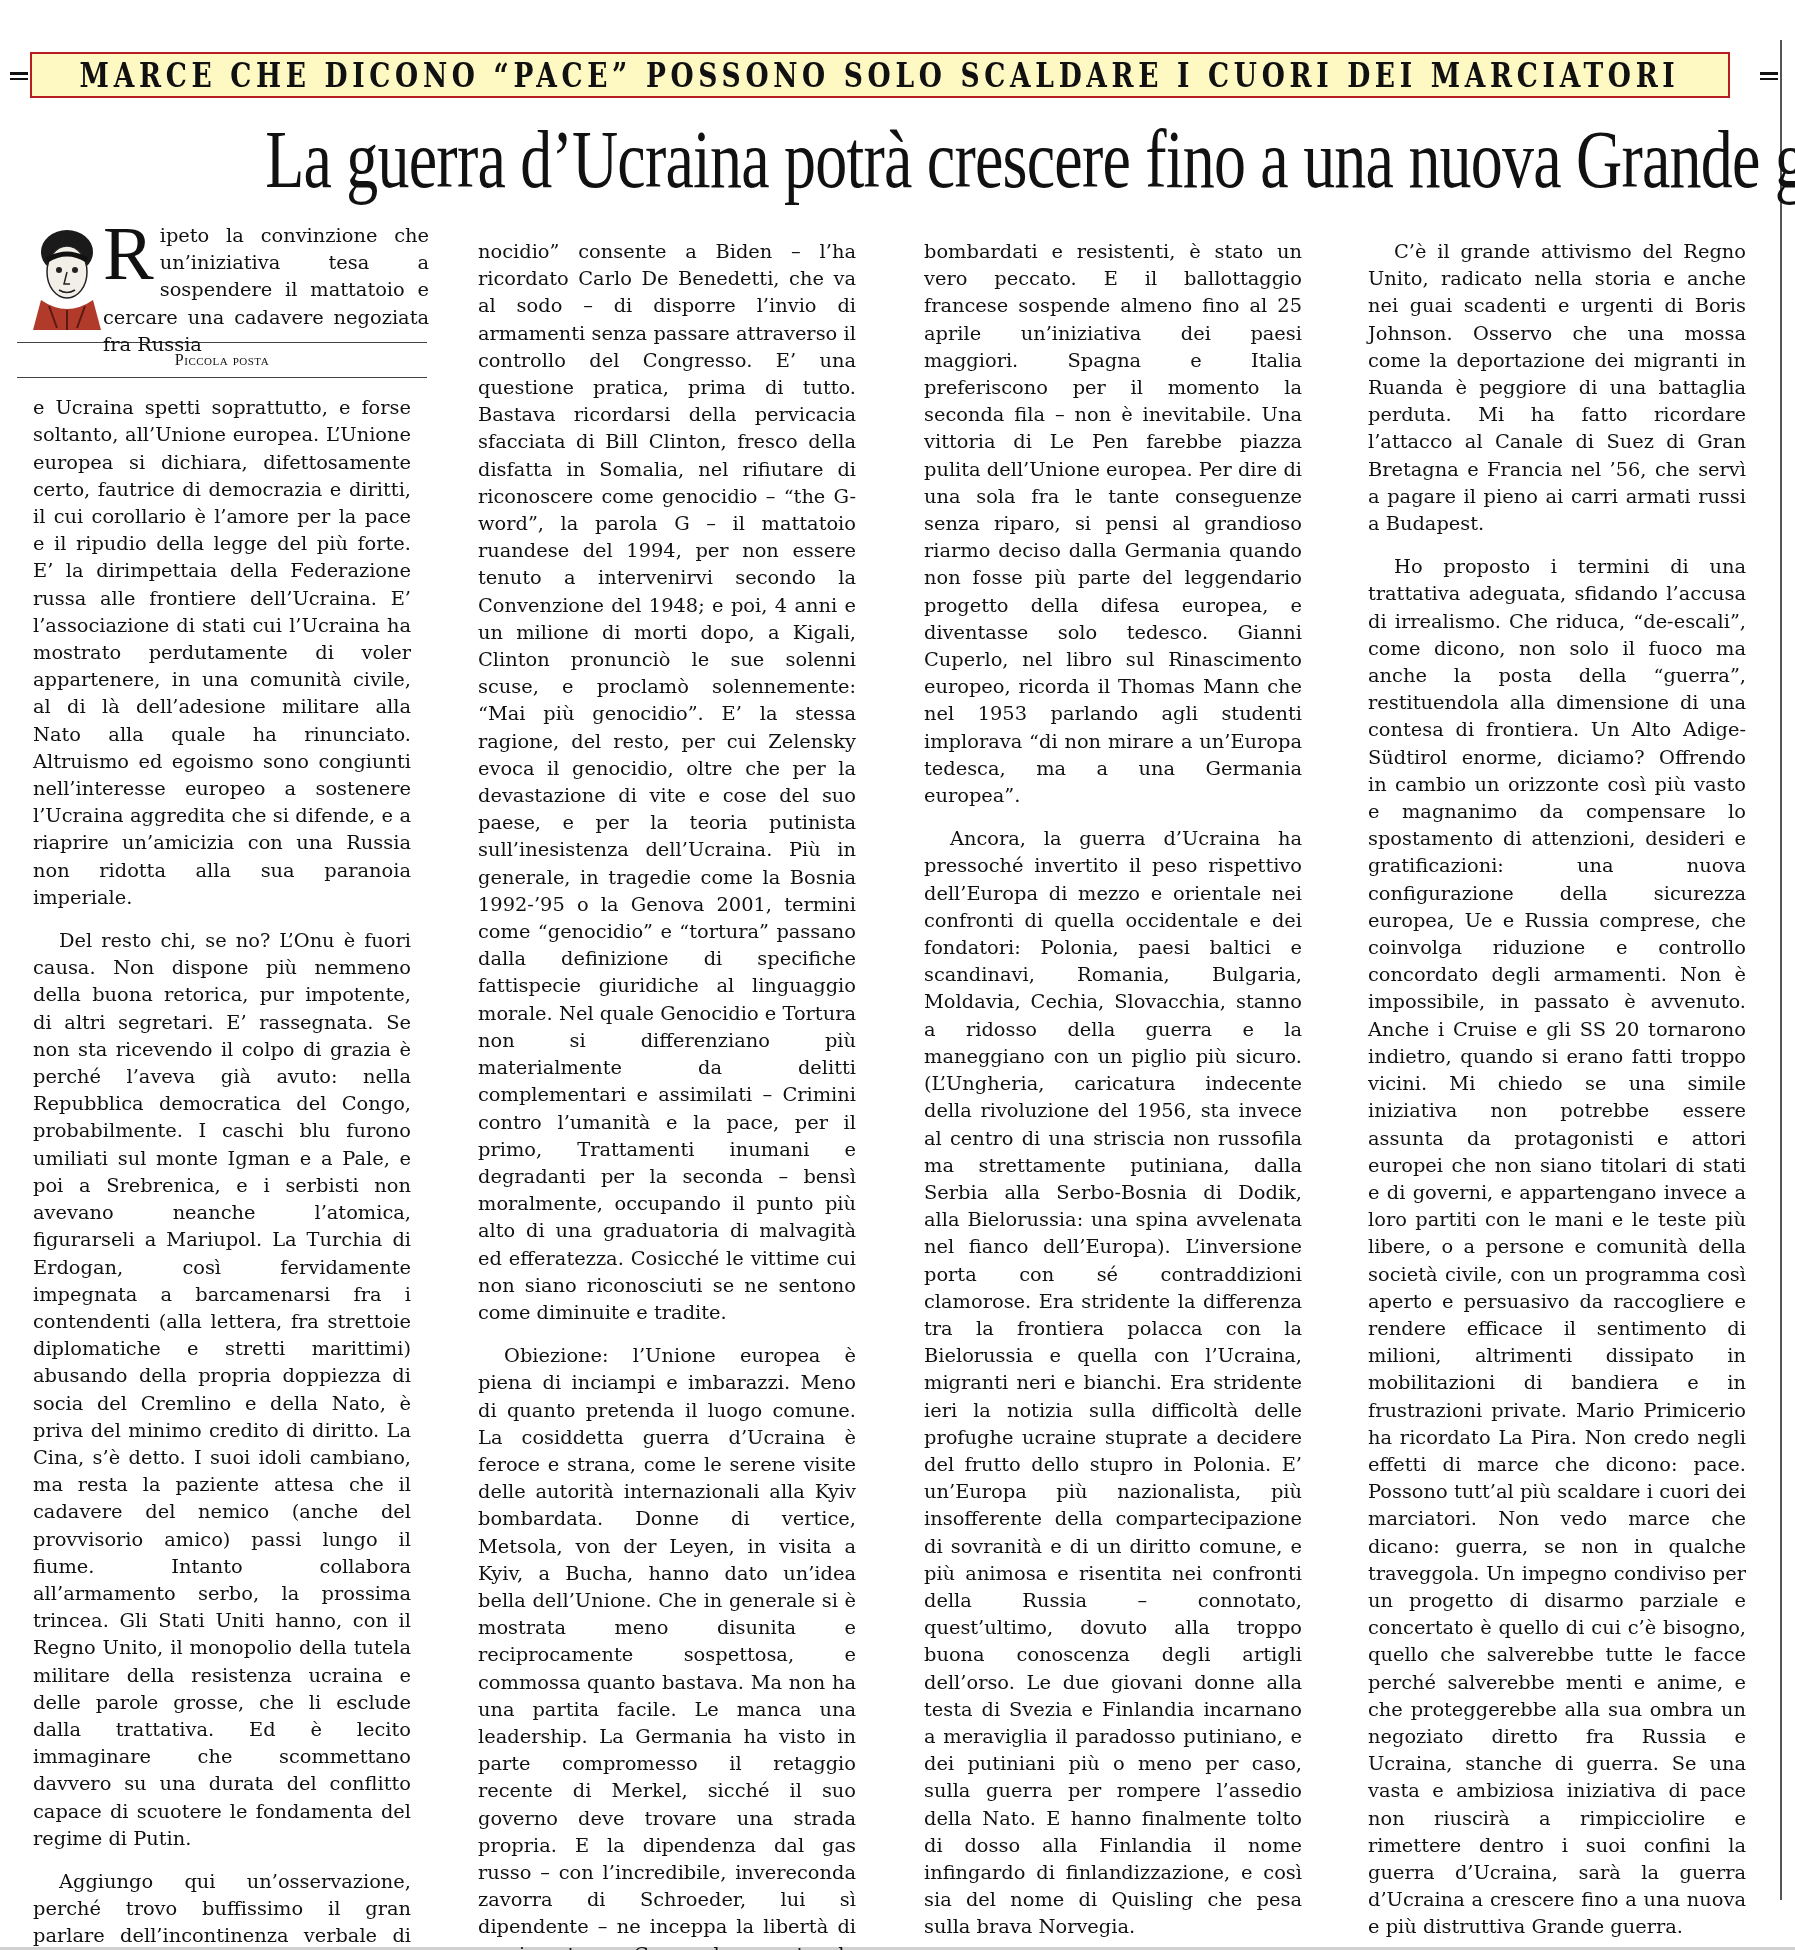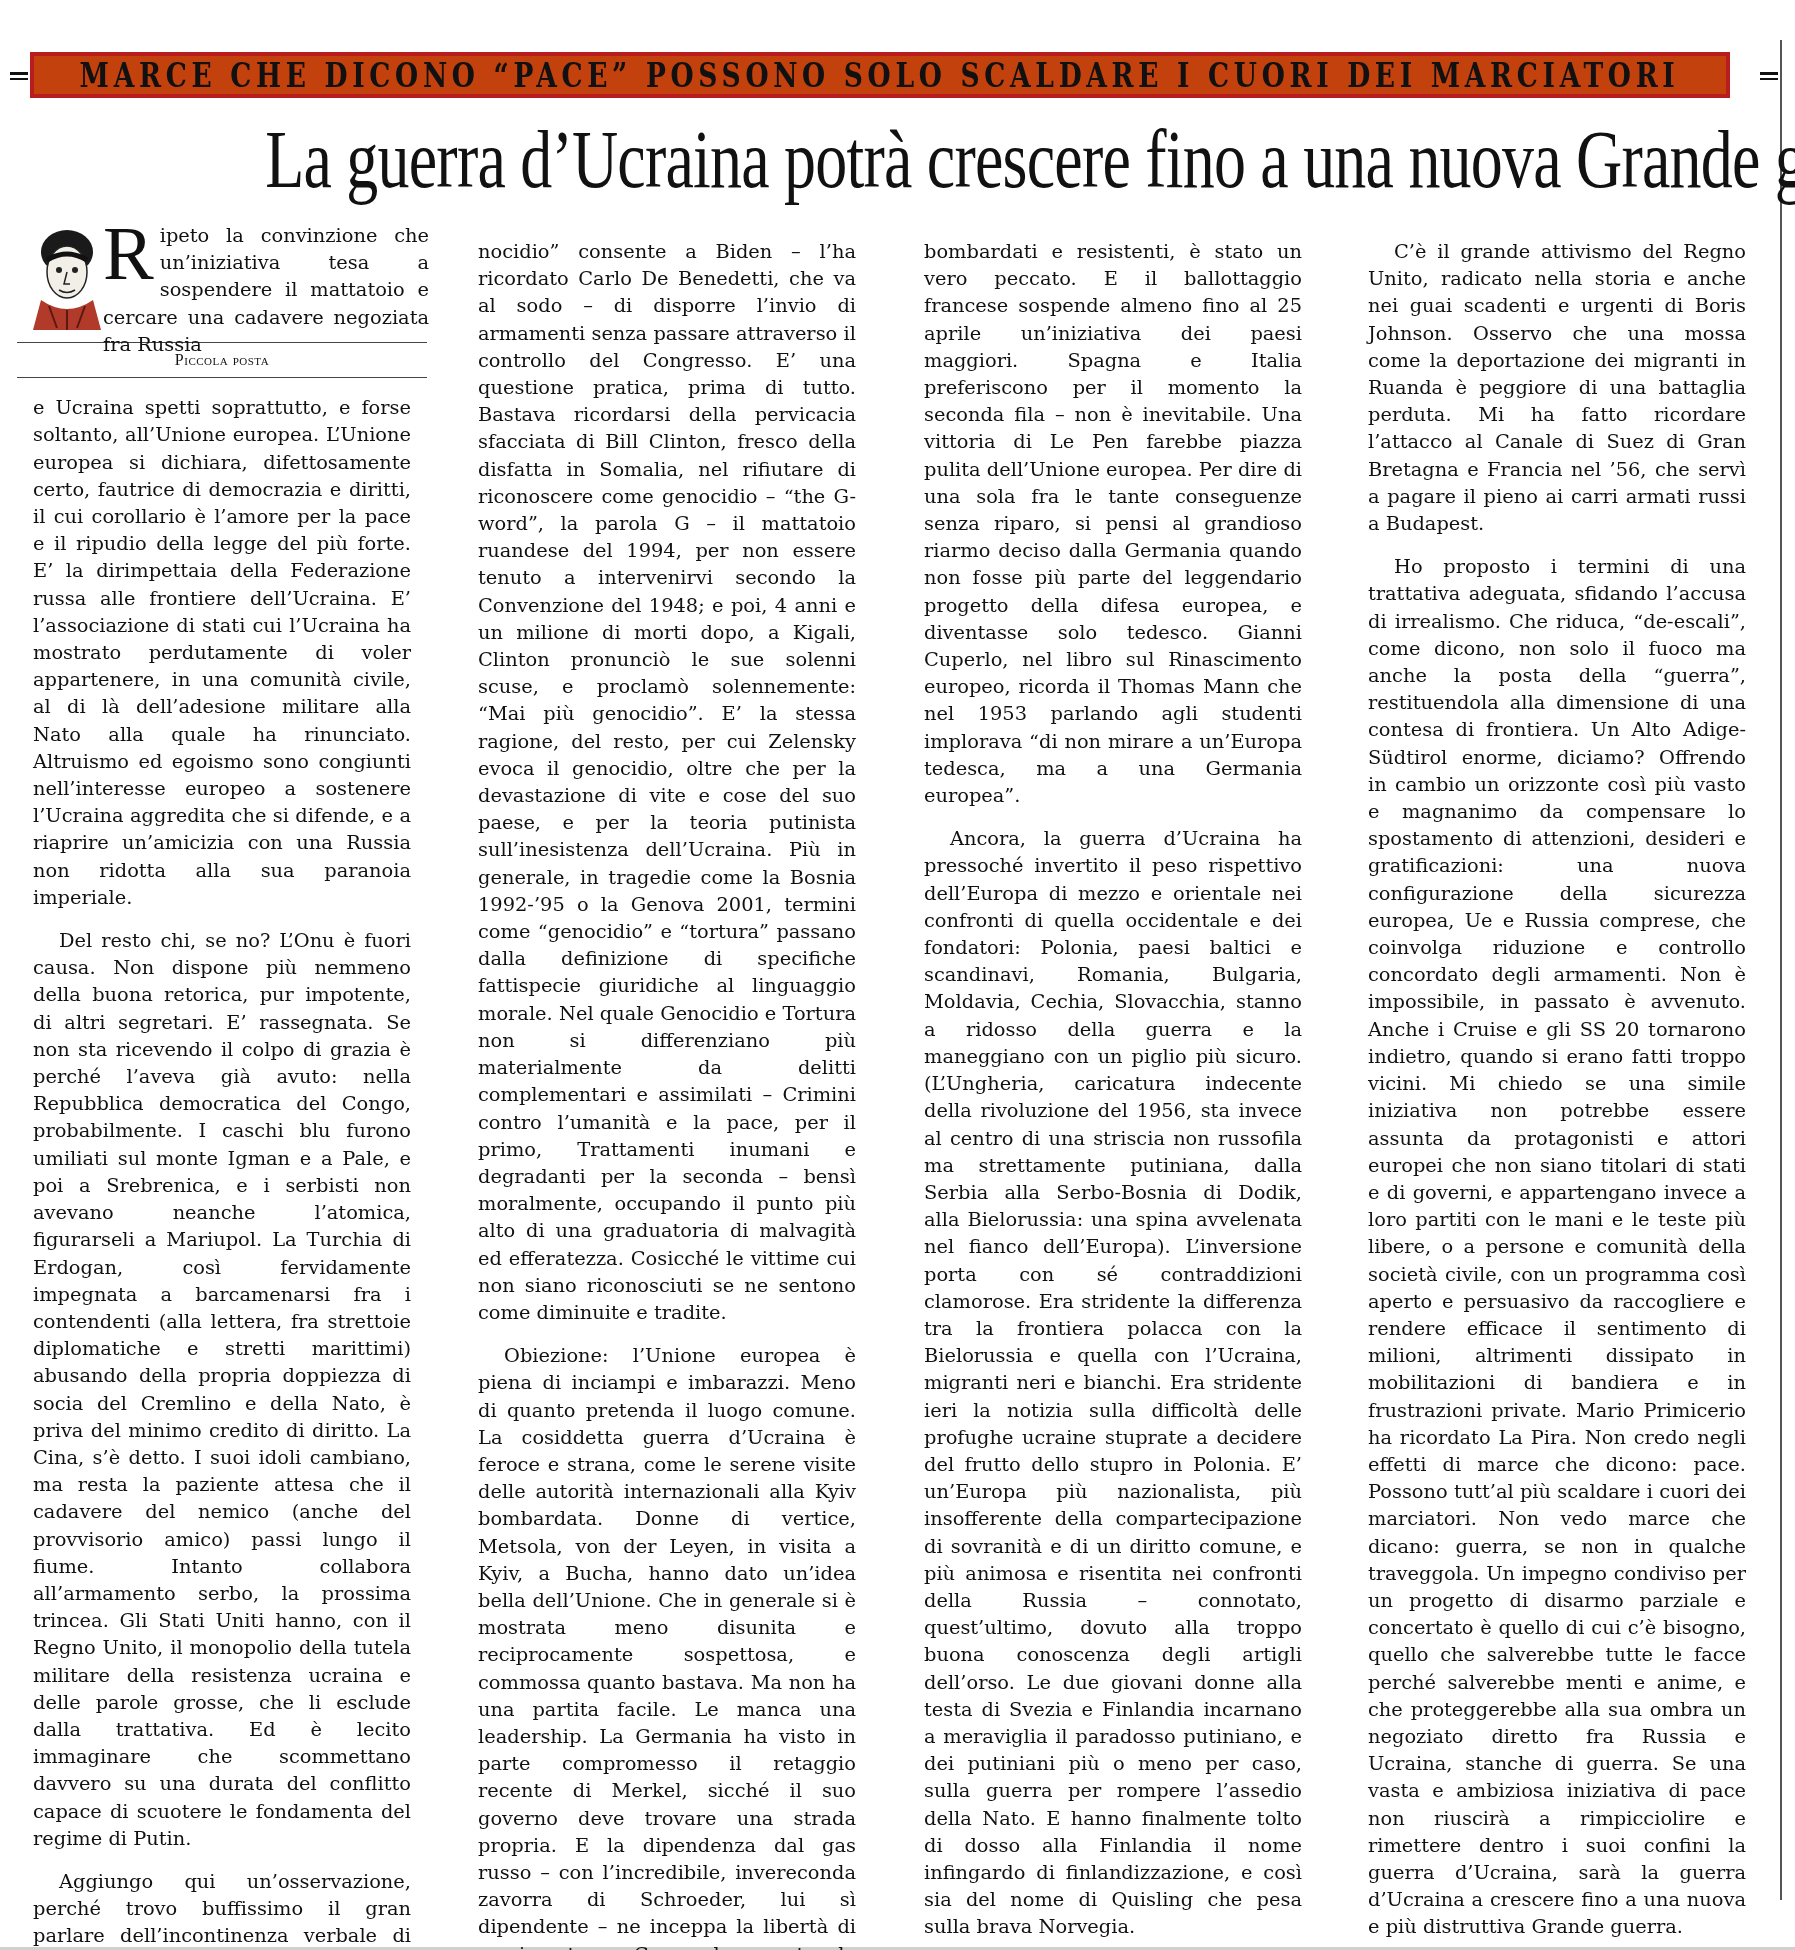--- a/index.html
+++ b/index.html
@@ -21,21 +21,21 @@
     position: absolute; left: 10px; top: 52px; width: 1770px; height: 50px;
   }
   .kicker-tick {
     position: absolute; top: 20px; width: 18px; height: 8px;
     border-top: 3px solid #111; border-bottom: 2px solid #111; box-sizing: border-box;
   }
   .kicker-tick.left { left: 0; }
   .kicker-tick.right { left: 1750px; }
   .kicker {
     position: absolute; left: 20px; top: 0; width: 1700px; height: 46px;
-    background: #c2410c; border: 4px solid #b91c1c; box-sizing: border-box;
+    background: #fef9c3; border: 2px solid #b91c1c; box-sizing: border-box;
     display: flex; align-items: center; justify-content: center;
   }
   .kicker-text {
     font-family: "DejaVu Serif", serif; font-weight: bold; font-size: 34px;
     letter-spacing: 6px; transform: scaleX(0.78); white-space: nowrap; color: #111;
   }
   
   .headline {
     position: absolute; left: 30px; top: 112px; width: 1720px; height: 96px;
     display: flex; align-items: center; justify-content: flex-start;

